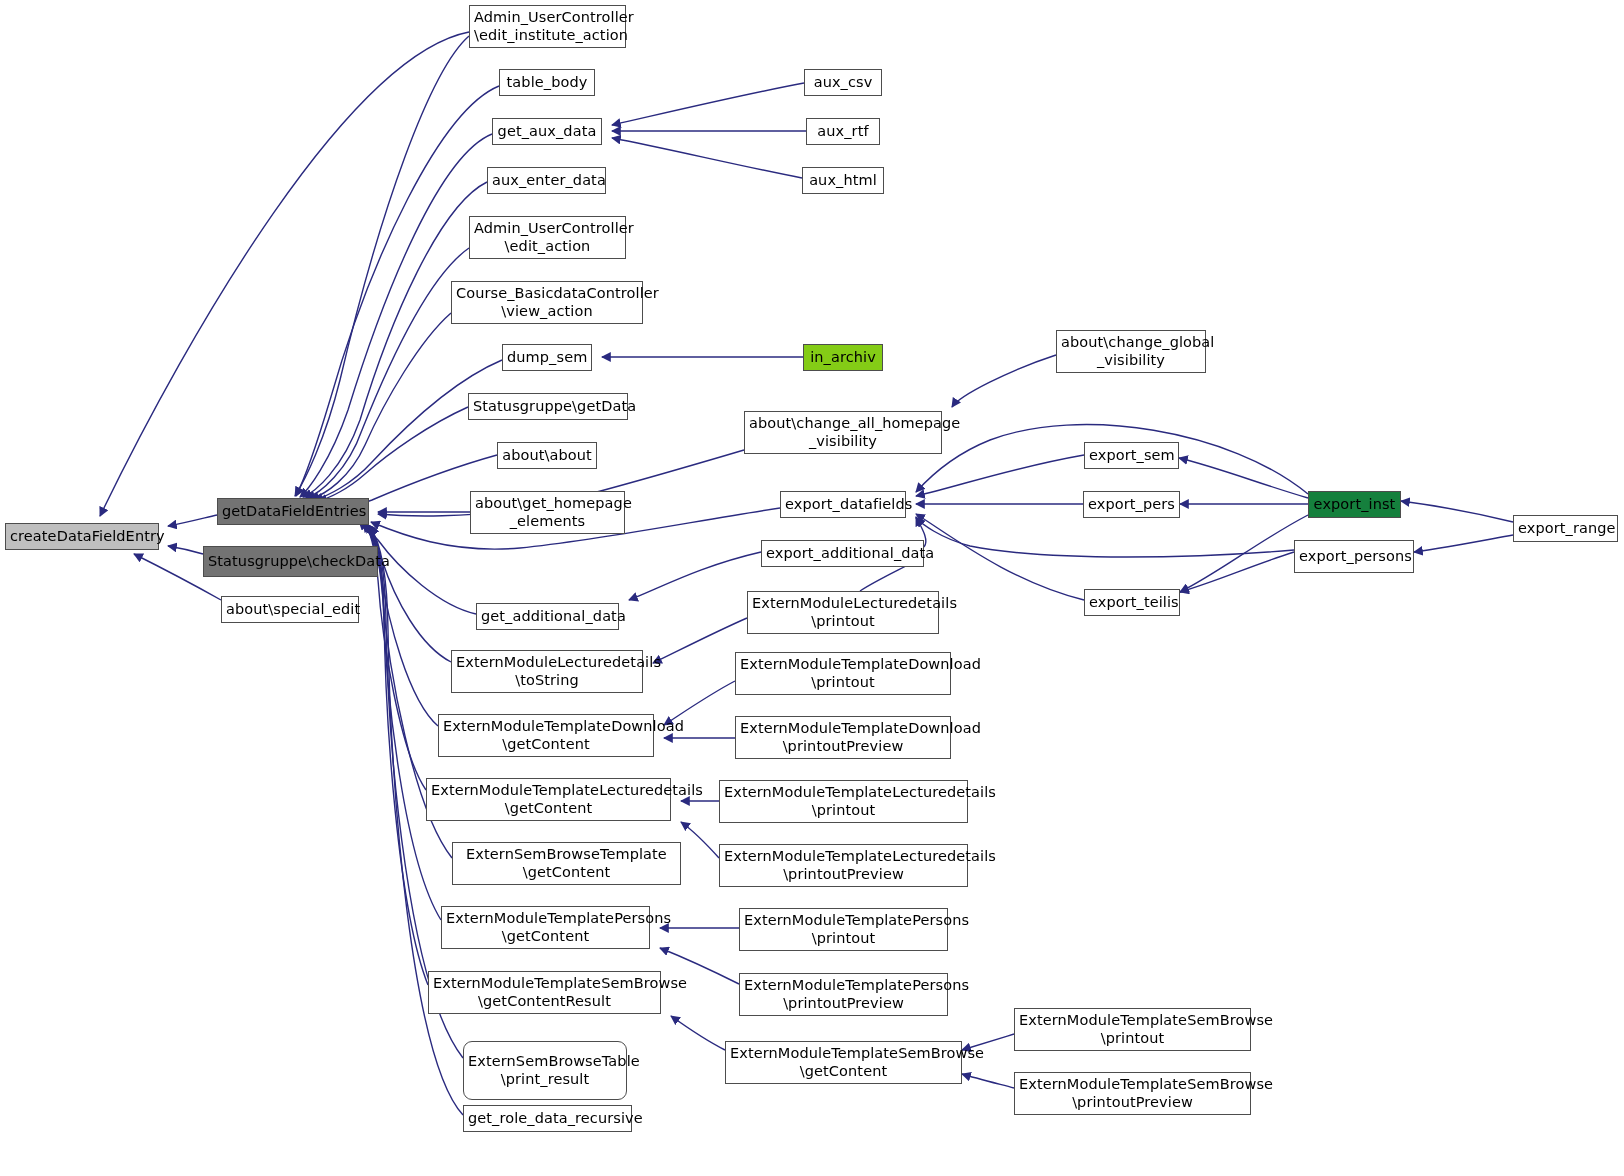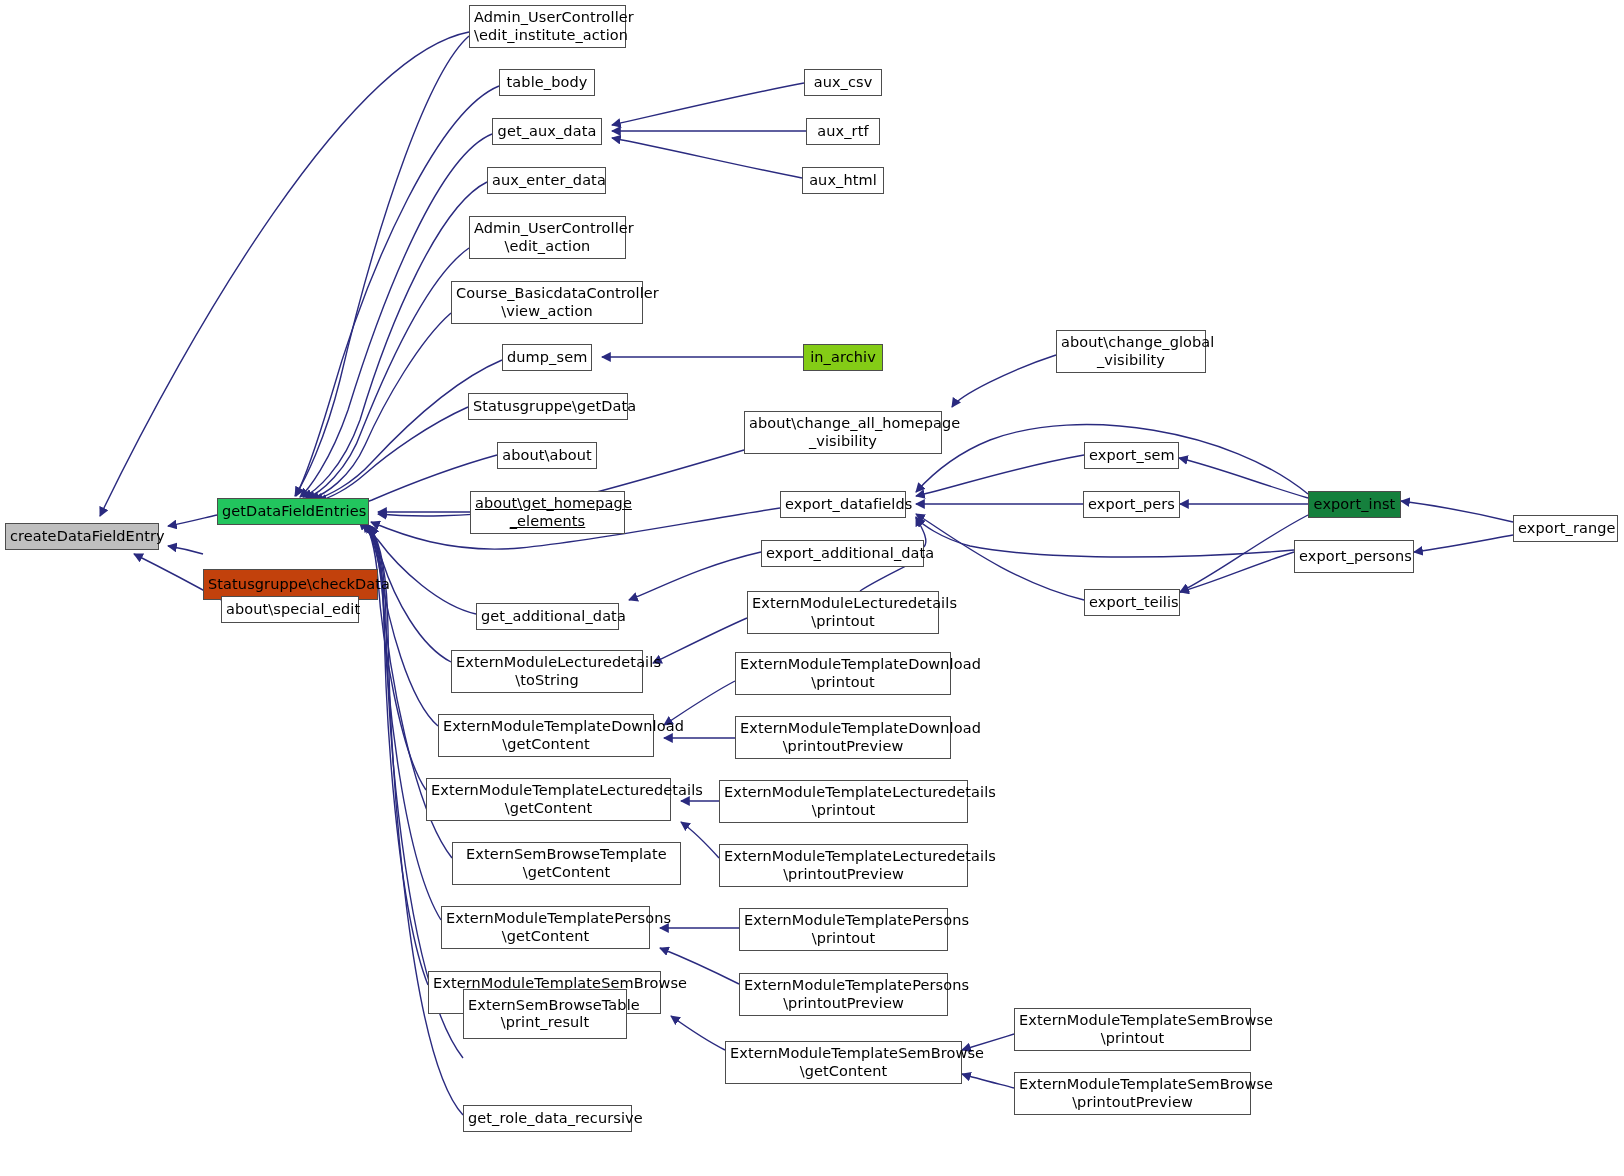--- a/index.html
+++ b/index.html
@@ -109,51 +109,51 @@
         <path d="M719,858 C710,848 695,832 681,822" fill="none" stroke="#2a2a7f" stroke-width="1.4" marker-end="url(#arrow)"></path>
         <path d="M739,928 C710,928 685,928 660,928" fill="none" stroke="#2a2a7f" stroke-width="1.4" marker-end="url(#arrow)"></path>
         <path d="M739,984 C715,972 685,958 660,948" fill="none" stroke="#2a2a7f" stroke-width="1.4" marker-end="url(#arrow)"></path>
         <path d="M725,1050 C705,1040 685,1026 671,1016" fill="none" stroke="#2a2a7f" stroke-width="1.4" marker-end="url(#arrow)"></path>
         <path d="M1014,1034 C995,1040 975,1046 962,1050" fill="none" stroke="#2a2a7f" stroke-width="1.4" marker-end="url(#arrow)"></path>
         <path d="M1014,1088 C995,1083 975,1078 962,1074" fill="none" stroke="#2a2a7f" stroke-width="1.4" marker-end="url(#arrow)"></path>
       </g>
   </svg>
   <div id="node-layer">
       <div class="node-box highlight" style="left: 5px; top: 523px; width: 154px; height: 27px; border-color: rgb(77, 77, 77); background: rgb(191, 191, 191);"><span class="node-label">createDataFieldEntry</span></div>
-      <div class="node-box" style="left: 217px; top: 498px; width: 152px; height: 27px; border-color: rgb(77, 77, 77); background: #22c55e;"><span class="node-label">getDataFieldEntries</span></div>
-      <div class="node-box" style="left: 203px; top: 546px; width: 175px; height: 31px; border-color: rgb(77, 77, 77); background: #c2410c; margin-top: 23px;"><span class="node-label">Statusgruppe\checkData</span></div>
+      <div class="node-box" style="left: 217px; top: 498px; width: 152px; height: 27px; border-color: rgb(77, 77, 77); background: #737373;"><span class="node-label">getDataFieldEntries</span></div>
+      <div class="node-box" style="left: 203px; top: 546px; width: 175px; height: 31px; border-color: rgb(77, 77, 77); background: #737373;"><span class="node-label">Statusgruppe\checkData</span></div>
       <div class="node-box" style="left: 221px; top: 596px; width: 138px; height: 27px; border-color: rgb(77, 77, 77); background: rgb(255, 255, 255);"><span class="node-label">about\special_edit</span></div>
       <div class="node-box" style="left: 469px; top: 5px; width: 157px; height: 43px; border-color: rgb(77, 77, 77); background: rgb(255, 255, 255);"><span class="node-label">Admin_UserController
 \edit_institute_action</span></div>
       <div class="node-box" style="left: 499px; top: 69px; width: 96px; height: 27px; border-color: rgb(77, 77, 77); background: rgb(255, 255, 255);"><span class="node-label">table_body</span></div>
       <div class="node-box" style="left: 492px; top: 118px; width: 110px; height: 27px; border-color: rgb(77, 77, 77); background: rgb(255, 255, 255);"><span class="node-label">get_aux_data</span></div>
       <div class="node-box" style="left: 487px; top: 167px; width: 119px; height: 27px; border-color: rgb(77, 77, 77); background: rgb(255, 255, 255);"><span class="node-label">aux_enter_data</span></div>
       <div class="node-box" style="left: 469px; top: 216px; width: 157px; height: 43px; border-color: rgb(77, 77, 77); background: rgb(255, 255, 255);"><span class="node-label">Admin_UserController
 \edit_action</span></div>
       <div class="node-box" style="left: 451px; top: 281px; width: 192px; height: 43px; border-color: rgb(77, 77, 77); background: rgb(255, 255, 255);"><span class="node-label">Course_BasicdataController
 \view_action</span></div>
       <div class="node-box" style="left: 502px; top: 344px; width: 90px; height: 27px; border-color: rgb(77, 77, 77); background: rgb(255, 255, 255);"><span class="node-label">dump_sem</span></div>
       <div class="node-box" style="left: 468px; top: 393px; width: 160px; height: 27px; border-color: rgb(77, 77, 77); background: rgb(255, 255, 255);"><span class="node-label">Statusgruppe\getData</span></div>
       <div class="node-box" style="left: 497px; top: 442px; width: 100px; height: 27px; border-color: rgb(77, 77, 77); background: rgb(255, 255, 255);"><span class="node-label">about\about</span></div>
-      <div class="node-box" style="left: 470px; top: 491px; width: 155px; height: 43px; border-color: rgb(77, 77, 77); background: rgb(255, 255, 255); text-decoration: underline;"><span class="node-label">about\get_homepage
+      <div class="node-box" style="left: 470px; top: 491px; width: 155px; height: 43px; border-color: rgb(77, 77, 77); background: rgb(255, 255, 255);"><span class="node-label">about\get_homepage
 _elements</span></div>
       <div class="node-box" style="left: 476px; top: 603px; width: 143px; height: 27px; border-color: rgb(77, 77, 77); background: rgb(255, 255, 255);"><span class="node-label">get_additional_data</span></div>
       <div class="node-box" style="left: 451px; top: 650px; width: 192px; height: 43px; border-color: rgb(77, 77, 77); background: rgb(255, 255, 255);"><span class="node-label">ExternModuleLecturedetails
 \toString</span></div>
       <div class="node-box" style="left: 438px; top: 714px; width: 216px; height: 43px; border-color: rgb(77, 77, 77); background: rgb(255, 255, 255);"><span class="node-label">ExternModuleTemplateDownload
 \getContent</span></div>
       <div class="node-box" style="left: 426px; top: 778px; width: 245px; height: 43px; border-color: rgb(77, 77, 77); background: rgb(255, 255, 255);"><span class="node-label">ExternModuleTemplateLecturedetails
 \getContent</span></div>
       <div class="node-box" style="left: 452px; top: 842px; width: 229px; height: 43px; border-color: rgb(77, 77, 77); background: rgb(255, 255, 255);"><span class="node-label">ExternSemBrowseTemplate
 \getContent</span></div>
       <div class="node-box" style="left: 441px; top: 906px; width: 209px; height: 43px; border-color: rgb(77, 77, 77); background: rgb(255, 255, 255);"><span class="node-label">ExternModuleTemplatePersons
 \getContent</span></div>
       <div class="node-box" style="left: 428px; top: 971px; width: 233px; height: 43px; border-color: rgb(77, 77, 77); background: rgb(255, 255, 255);"><span class="node-label">ExternModuleTemplateSemBrowse
 \getContentResult</span></div>
-      <div class="node-box" style="left: 463px; top: 989px; width: 164px; height: 50px; border-color: rgb(77, 77, 77); background: rgb(255, 255, 255);"><span class="node-label">ExternSemBrowseTable
+      <div class="node-box" style="left: 463px; top: 1041px; width: 164px; height: 59px; border-color: rgb(77, 77, 77); background: rgb(255, 255, 255); border-radius: 9px;"><span class="node-label">ExternSemBrowseTable
 \print_result</span></div>
       <div class="node-box" style="left: 463px; top: 1105px; width: 169px; height: 27px; border-color: rgb(77, 77, 77); background: rgb(255, 255, 255);"><span class="node-label">get_role_data_recursive</span></div>
       <div class="node-box" style="left: 804px; top: 69px; width: 78px; height: 27px; border-color: rgb(77, 77, 77); background: rgb(255, 255, 255);"><span class="node-label">aux_csv</span></div>
       <div class="node-box" style="left: 806px; top: 118px; width: 74px; height: 27px; border-color: rgb(77, 77, 77); background: rgb(255, 255, 255);"><span class="node-label">aux_rtf</span></div>
       <div class="node-box" style="left: 802px; top: 167px; width: 82px; height: 27px; border-color: rgb(77, 77, 77); background: rgb(255, 255, 255);"><span class="node-label">aux_html</span></div>
       <div class="node-box" style="left: 803px; top: 344px; width: 80px; height: 27px; border-color: rgb(77, 77, 77); background: #84cc16;"><span class="node-label">in_archiv</span></div>
       <div class="node-box" style="left: 1056px; top: 330px; width: 150px; height: 43px; border-color: rgb(77, 77, 77); background: rgb(255, 255, 255);"><span class="node-label">about\change_global
 _visibility</span></div>
       <div class="node-box" style="left: 744px; top: 411px; width: 198px; height: 43px; border-color: rgb(77, 77, 77); background: rgb(255, 255, 255);"><span class="node-label">about\change_all_homepage
 _visibility</span></div>

